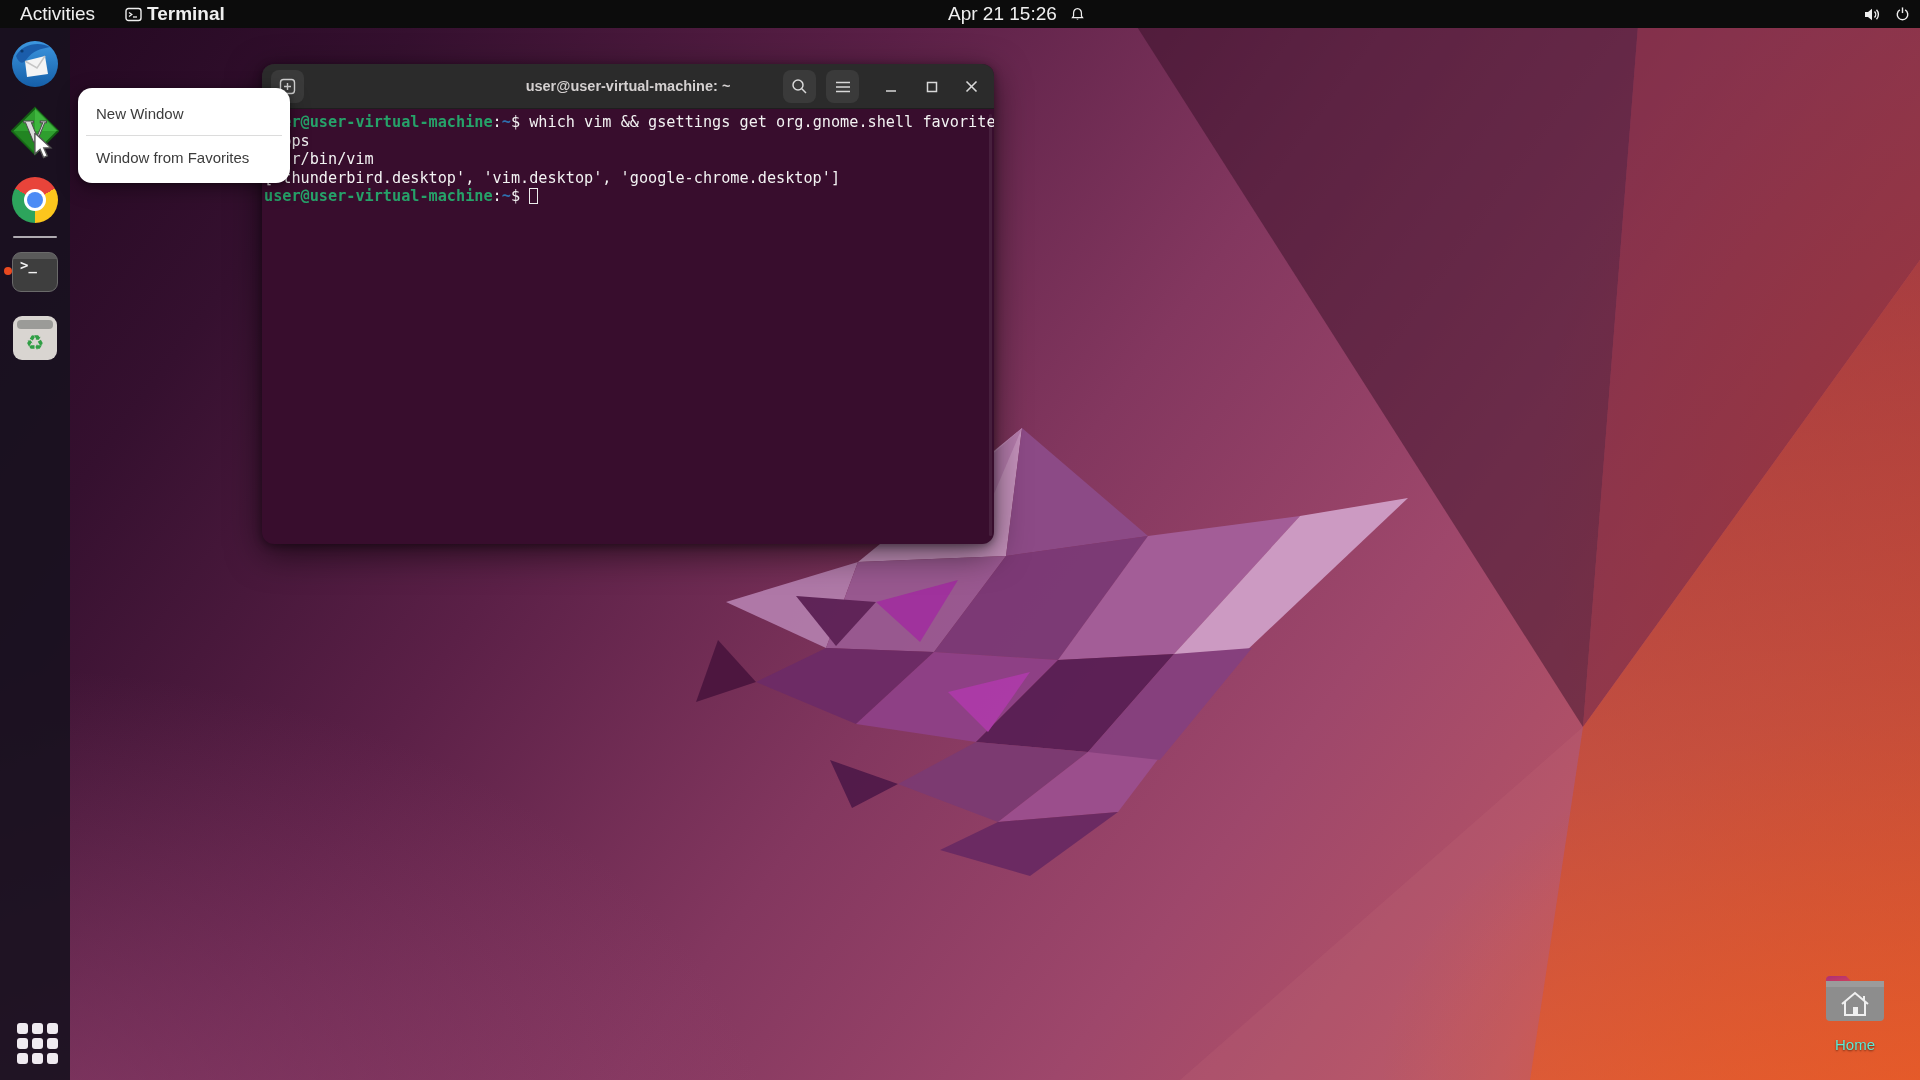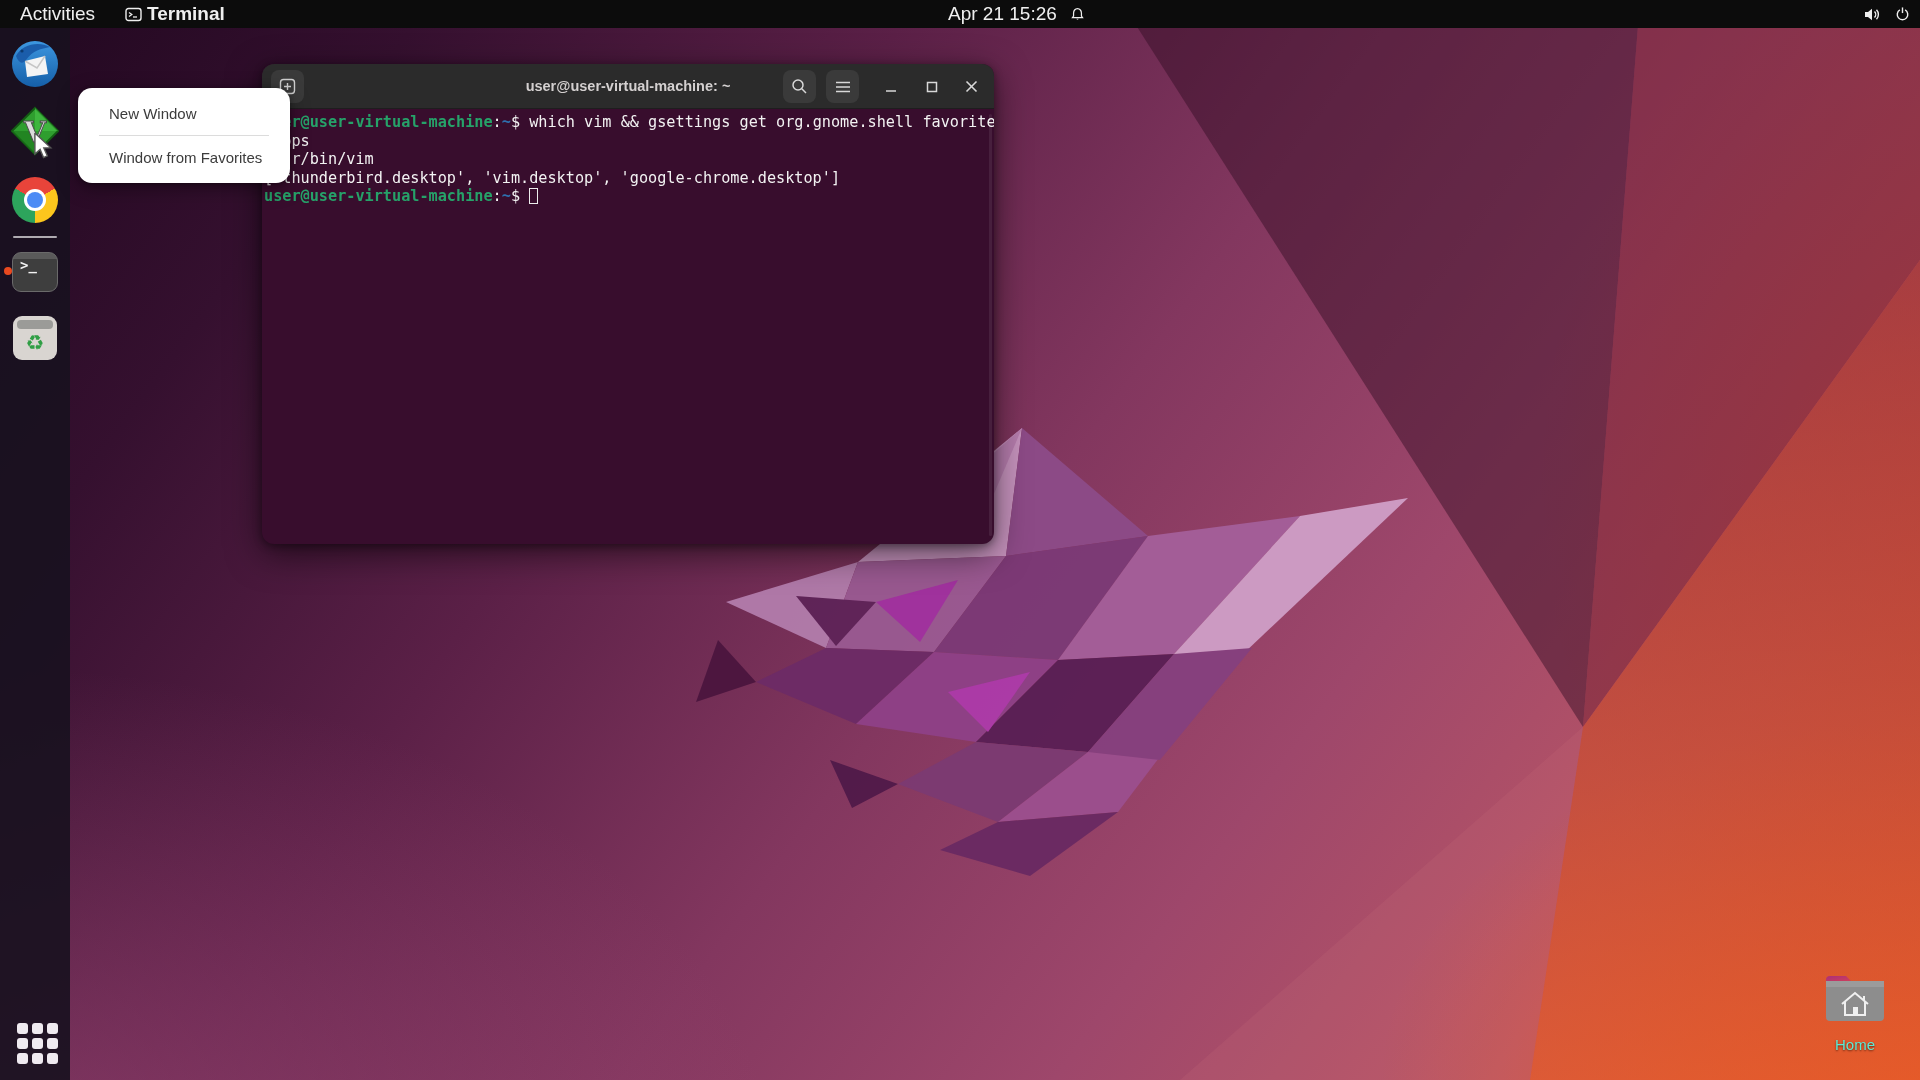--- a/index.html
+++ b/index.html
@@ -63,21 +63,21 @@
   .term-body { position:relative; padding:4px 1px 0 2px; color:#f2f2f2;
     font-family:"DejaVu Sans Mono",monospace; font-size:15.2px; line-height:18.6px; }
   .tline { white-space:pre; }
   .p-green { color:#26a269; font-weight:700; }
   .p-blue  { color:#2e6fae; font-weight:700; }
   .cursor-box { display:inline-block; width:9px; height:16px; border:1.5px solid #ececec; margin-left:9px; vertical-align:-3px; }
   .term-scrollbar { position:absolute; right:2px; top:50px; bottom:8px; width:3px; background:rgba(255,255,255,.08); border-radius:2px; }
 
   
   .ctx-menu { position:absolute; left:78px; top:88px; width:212px; background:#ffffff; border-radius:14px;
-    box-shadow:0 5px 20px rgba(0,0,0,.4), 0 1px 4px rgba(0,0,0,.3); z-index:10; padding:5px 13px; }
+    box-shadow:0 5px 20px rgba(0,0,0,.4), 0 1px 4px rgba(0,0,0,.3); z-index:10; padding:5px 0; }
   .ctx-item { height:41px; line-height:41px; padding-left:18px; color:#3c3c3c; font-size:15px; }
   .ctx-sep { height:1px; background:#dcdcdc; margin:1px 8px; }
 
   
   .home-item { position:absolute; left:1815px; top:972px; width:80px; text-align:center; z-index:1; }
   .home-label { margin-top:8px; color:#5eead4; font-size:15px; text-shadow:0 1px 2px rgba(0,0,0,.6); }
 
   
   .mouse-cursor { position:absolute; left:33px; top:133px; z-index:11; }
 </style>

